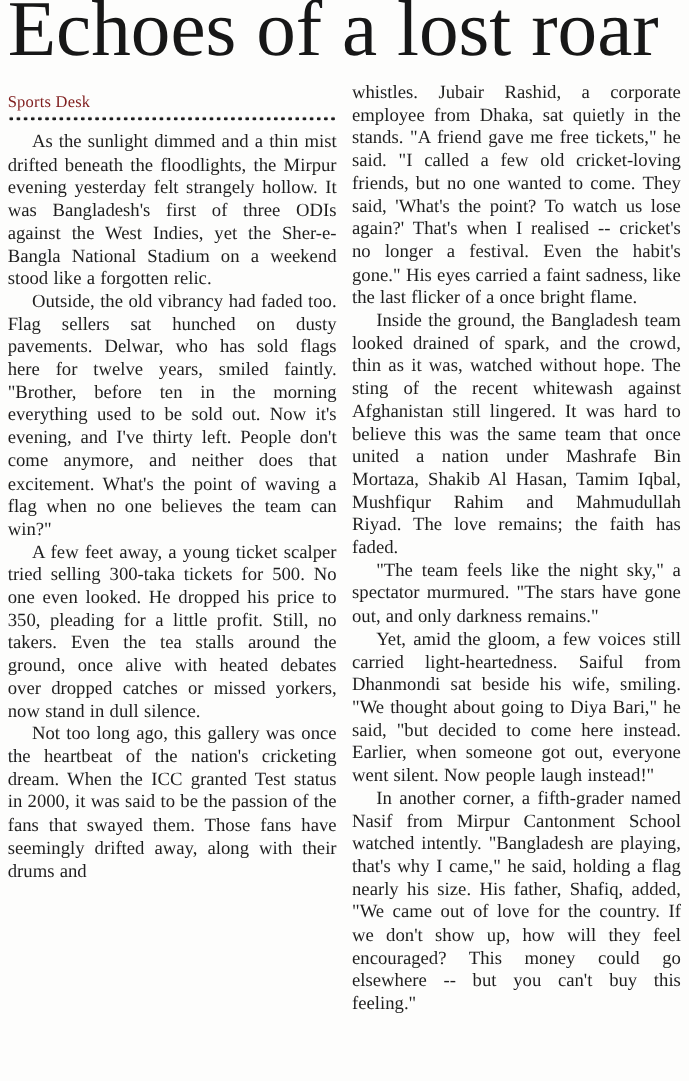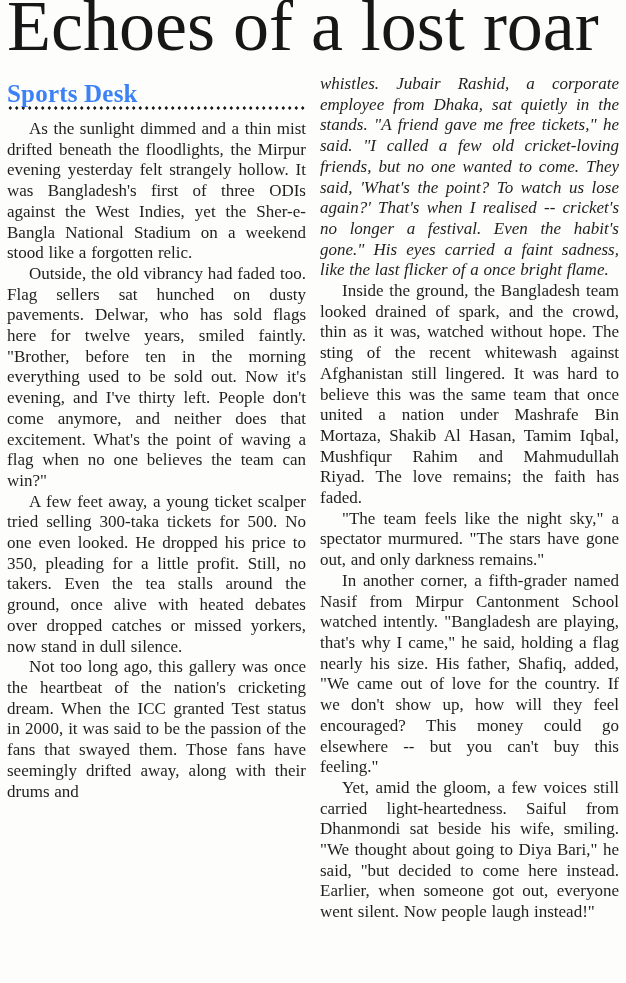--- a/index.html
+++ b/index.html
@@ -34,46 +34,45 @@
   }
   .column {
     flex: 0 0 299px;
     width: 299px;
   }
   .byline-block {
     margin-top: 9px;
     margin-bottom: 9px;
   }
   .byline {
-    font-weight: bold;
-    font-size: 25px;
+    font-weight: normal;
+    font-size: 15px;
     line-height: 21px;
     letter-spacing: 0.2px;
-    color: #3b82f6;
+    color: #7f1d1d;
   }
   .dotted-rule {
     margin-top: 2px;
     height: 4px;
     background-image: radial-gradient(circle, #1d1d1d 1.5px, transparent 1.7px);
     background-size: 6.5px 4px;
     background-position: 0 50%;
     background-repeat: repeat-x;
   }
   .column p {
     margin: 0;
     font-size: 17px;
     line-height: 20.7px;
     text-align: justify;
     text-indent: 22px;
     color: #1f1f1f;
     word-spacing: 0.5px;
   }
   .column p.no-indent {
     text-indent: 0;
-    font-style: italic;
   }
 </style>
 </head>
 <body>
 
 <div class="page">
 
   <h1 class="headline">Echoes of a lost roar</h1>
 
   <div class="columns">
@@ -86,18 +85,18 @@
       <p>As the sunlight dimmed and a thin mist drifted beneath the floodlights, the Mirpur evening yesterday felt strangely hollow. It was Bangladesh's first of three ODIs against the West Indies, yet the Sher-e-Bangla National Stadium on a weekend stood like a forgotten relic.</p>
       <p>Outside, the old vibrancy had faded too. Flag sellers sat hunched on dusty pavements. Delwar, who has sold flags here for twelve years, smiled faintly. "Brother, before ten in the morning everything used to be sold out. Now it's evening, and I've thirty left. People don't come anymore, and neither does that excitement. What's the point of waving a flag when no one believes the team can win?"</p>
       <p>A few feet away, a young ticket scalper tried selling 300-taka tickets for 500. No one even looked. He dropped his price to 350, pleading for a little profit. Still, no takers. Even the tea stalls around the ground, once alive with heated debates over dropped catches or missed yorkers, now stand in dull silence.</p>
       <p>Not too long ago, this gallery was once the heartbeat of the nation's cricketing dream. When the ICC granted Test status in 2000, it was said to be the passion of the fans that swayed them. Those fans have seemingly drifted away, along with their drums and</p>
     </div>
 
     <div class="column">
       <p class="no-indent">whistles. Jubair Rashid, a corporate employee from Dhaka, sat quietly in the stands. "A friend gave me free tickets," he said. "I called a few old cricket-loving friends, but no one wanted to come. They said, 'What's the point? To watch us lose again?' That's when I realised -- cricket's no longer a festival. Even the habit's gone." His eyes carried a faint sadness, like the last flicker of a once bright flame.</p>
       <p>Inside the ground, the Bangladesh team looked drained of spark, and the crowd, thin as it was, watched without hope. The sting of the recent whitewash against Afghanistan still lingered. It was hard to believe this was the same team that once united a nation under Mashrafe Bin Mortaza, Shakib Al Hasan, Tamim Iqbal, Mushfiqur Rahim and Mahmudullah Riyad. The love remains; the faith has faded.</p>
       <p>"The team feels like the night sky," a spectator murmured. "The stars have gone out, and only darkness remains."</p>
+      <p>Yet, amid the gloom, a few voices still carried light-heartedness. Saiful from Dhanmondi sat beside his wife, smiling. "We thought about going to Diya Bari," he said, "but decided to come here instead. Earlier, when someone got out, everyone went silent. Now people laugh instead!"</p>
       <p>In another corner, a fifth-grader named Nasif from Mirpur Cantonment School watched intently. "Bangladesh are playing, that's why I came," he said, holding a flag nearly his size. His father, Shafiq, added, "We came out of love for the country. If we don't show up, how will they feel encouraged? This money could go elsewhere -- but you can't buy this feeling."</p>
-      <p>Yet, amid the gloom, a few voices still carried light-heartedness. Saiful from Dhanmondi sat beside his wife, smiling. "We thought about going to Diya Bari," he said, "but decided to come here instead. Earlier, when someone got out, everyone went silent. Now people laugh instead!"</p>
     </div>
 
   </div>
 </div>
 
 </body></html>

